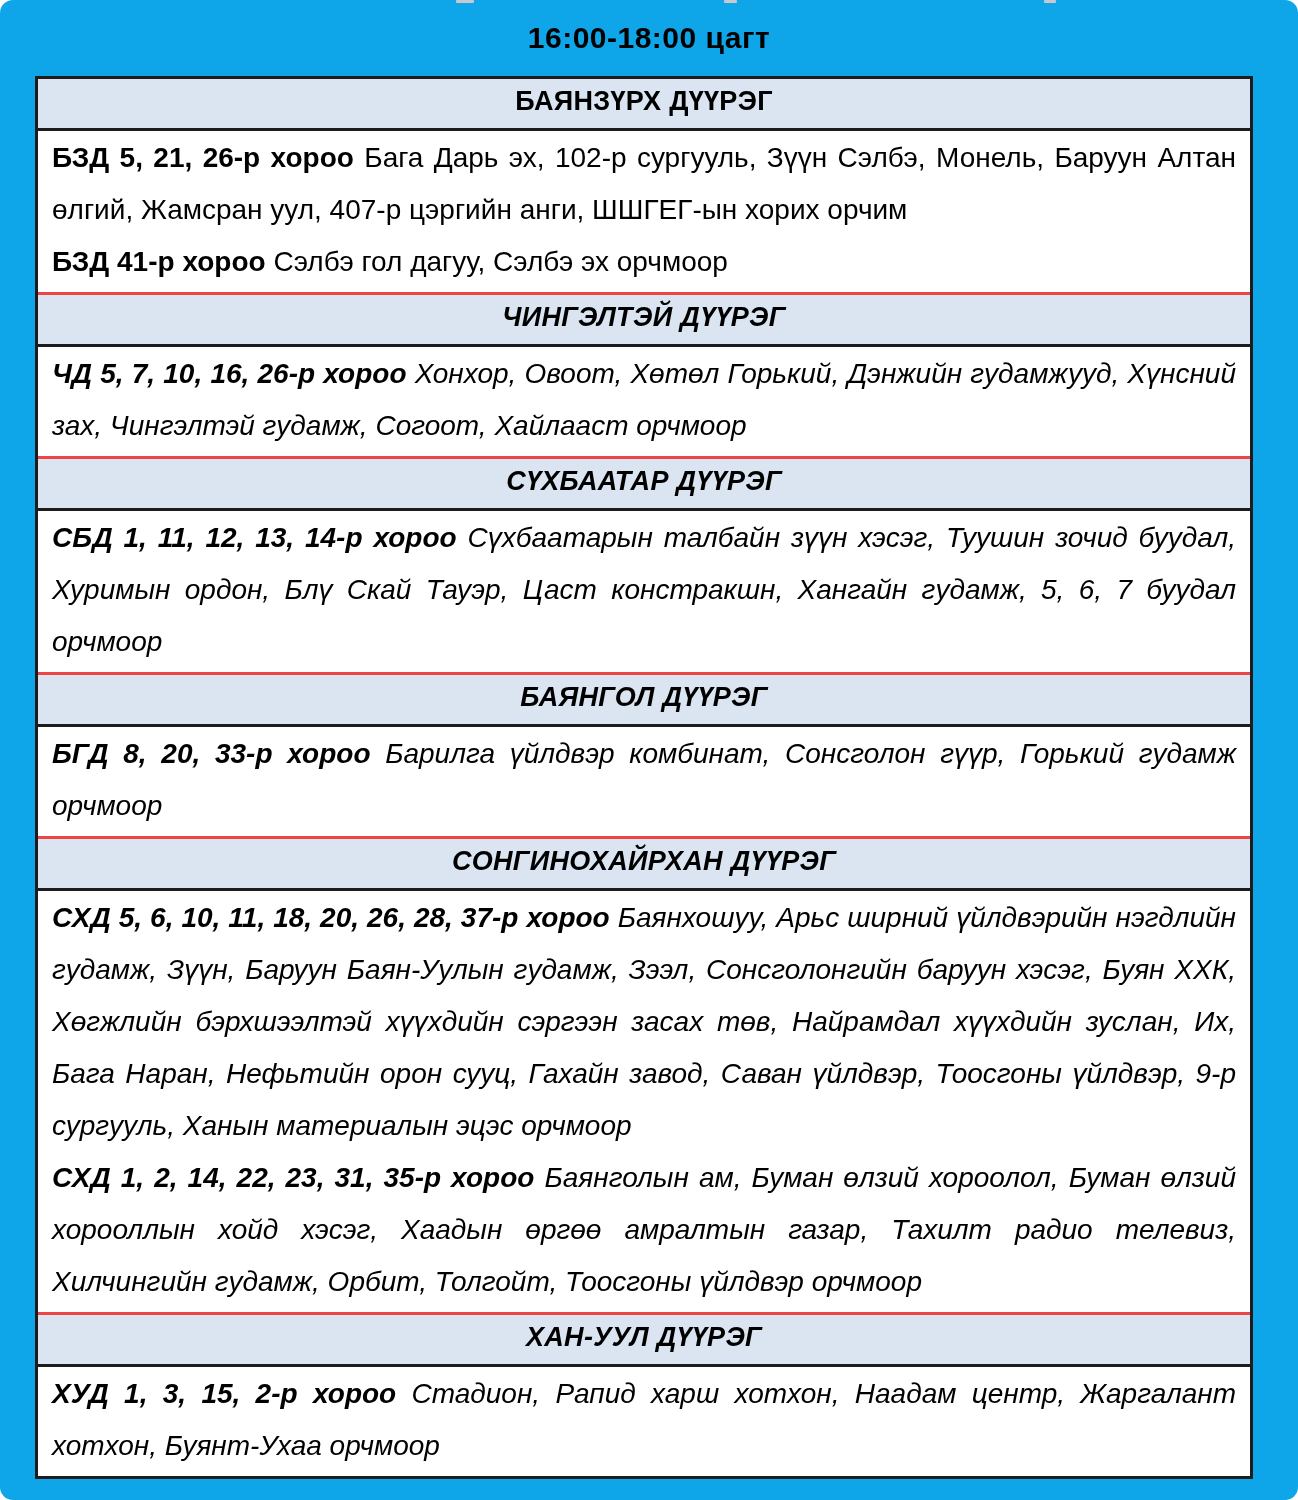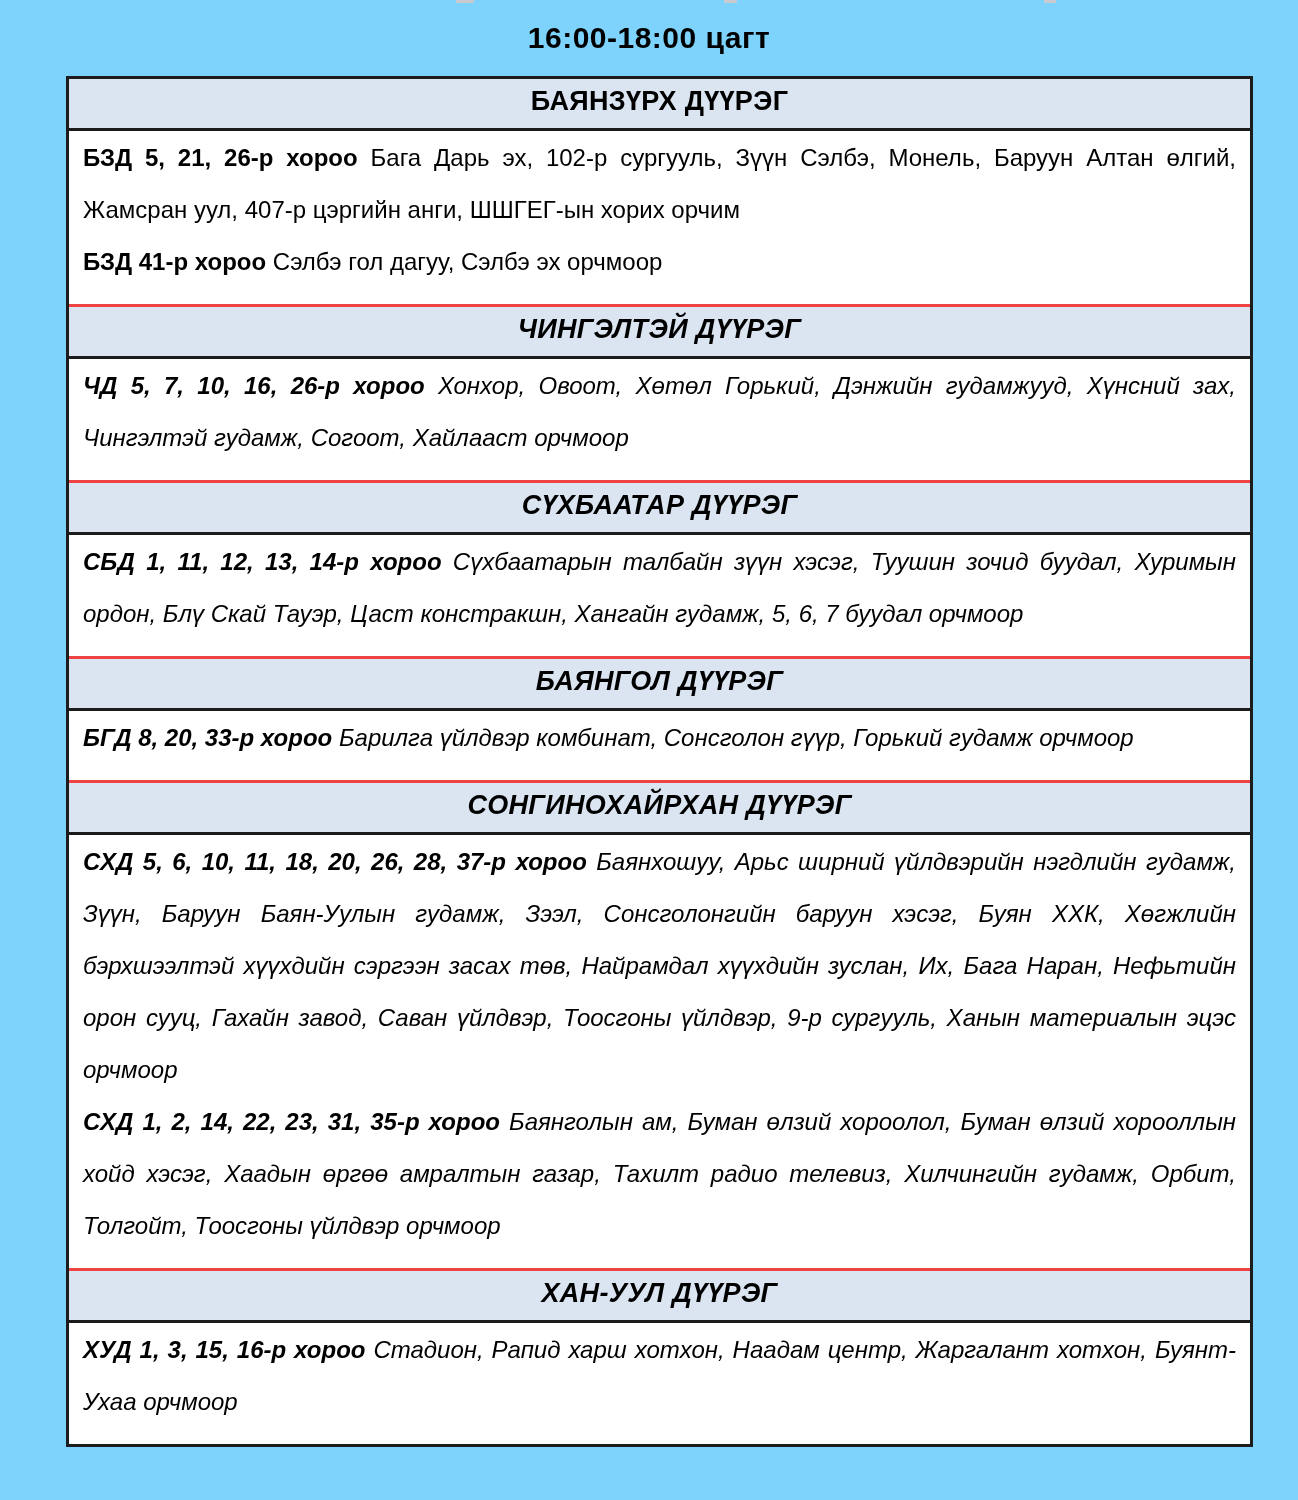--- a/index.html
+++ b/index.html
@@ -6,60 +6,61 @@
     margin: 0;
     padding: 0;
     background: #ffffff;
     font-family: "Liberation Sans", sans-serif;
     color: #000000;
   }
   .page {
     position: relative;
     width: 1298px;
     height: 1500px;
-    background: #7dd3fc;
+    background: #0ea5e9;
     overflow: hidden;
+    border-radius: 13px;
   }
   
   .top-remnant { position: absolute; top: 0; left: 0; width: 100%; height: 6px; }
   .speck { position: absolute; top: 0; height: 3px; background: #c9c9cf; border-radius: 1px; }
   .speck.s1 { left: 456px; width: 18px; }
   .speck.s2 { left: 724px; width: 13px; }
   .speck.s3 { left: 1044px; width: 12px; }
 
   .title {
     margin: 20px 0 0 0;
     text-align: center;
     font-size: 30px;
     line-height: 36px;
     font-weight: 700;
     letter-spacing: 0.5px;
   }
 
   .outage-table {
-    margin: 20px 45px 0 66px;
+    margin: 20px 45px 0 35px;
     border: 3px solid #1c1c1c;
     background: #ffffff;
   }
   .sect + .sect { border-top: 3px solid #ef4444; font-style: italic; }
 
   .hdr {
     background: #dbe5f1;
     border-bottom: 3px solid #1c1c1c;
     padding: 5px 10px 10px 10px;
     text-align: center;
     font-weight: 700;
     font-size: 27px;
     line-height: 34px;
     letter-spacing: 0.3px;
   }
 
   .cell {
-    padding: 1px 14px 16px 14px;
-    font-size: 24px;
+    padding: 1px 14px 4px 14px;
+    font-size: 28px;
     line-height: 52px;
     text-align: justify;
     text-justify: inter-word;
   }
   .entry { margin: 0; }
   .lead { font-weight: 700; }
 </style>
 </head>
 <body>
 
@@ -120,18 +121,18 @@
         <p class="entry"><b class="lead">СХД 5, 6, 10, 11, 18, 20, 26, 28, 37-р хороо</b> <span>Баянхошуу, Арьс ширний үйлдвэрийн нэгдлийн гудамж, Зүүн, Баруун Баян-Уулын гудамж, Зээл, Сонсголонгийн баруун хэсэг, Буян ХХК, Хөгжлийн бэрхшээлтэй хүүхдийн сэргээн засах төв, Найрамдал хүүхдийн зуслан, Их, Бага Наран, Нефьтийн орон сууц, Гахайн завод, Саван үйлдвэр, Тоосгоны үйлдвэр, 9-р сургууль, Ханын материалын эцэс орчмоор</span></p>
         <p class="entry"><b class="lead">СХД 1, 2, 14, 22, 23, 31, 35-р хороо</b> <span>Баянголын ам, Буман өлзий хороолол, Буман өлзий хорооллын хойд хэсэг, Хаадын өргөө амралтын газар, Тахилт радио телевиз, Хилчингийн гудамж, Орбит, Толгойт, Тоосгоны үйлдвэр орчмоор</span></p>
       </div>
     </div>
 
     <div class="sect">
       <div class="hdr">
         <span>ХАН-УУЛ ДҮҮРЭГ</span>
       </div>
       <div class="cell">
-        <p class="entry"><b class="lead">ХУД 1, 3, 15, 16-р хороо</b> <span>Стадион, Рапид харш хотхон, Наадам центр, Жаргалант хотхон, Буянт-Ухаа орчмоор</span></p>
+        <p class="entry"><b class="lead">ХУД 1, 3, 15, 2-р хороо</b> <span>Стадион, Рапид харш хотхон, Наадам центр, Жаргалант хотхон, Буянт-Ухаа орчмоор</span></p>
       </div>
     </div>
 
   </div>
 </div>
 
 </body></html>

